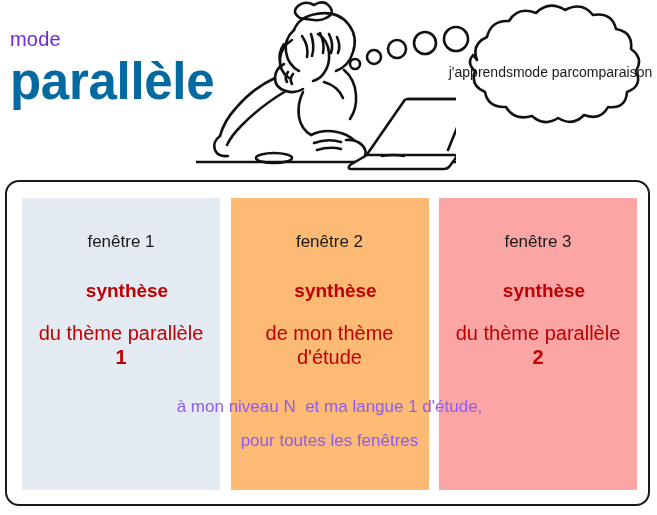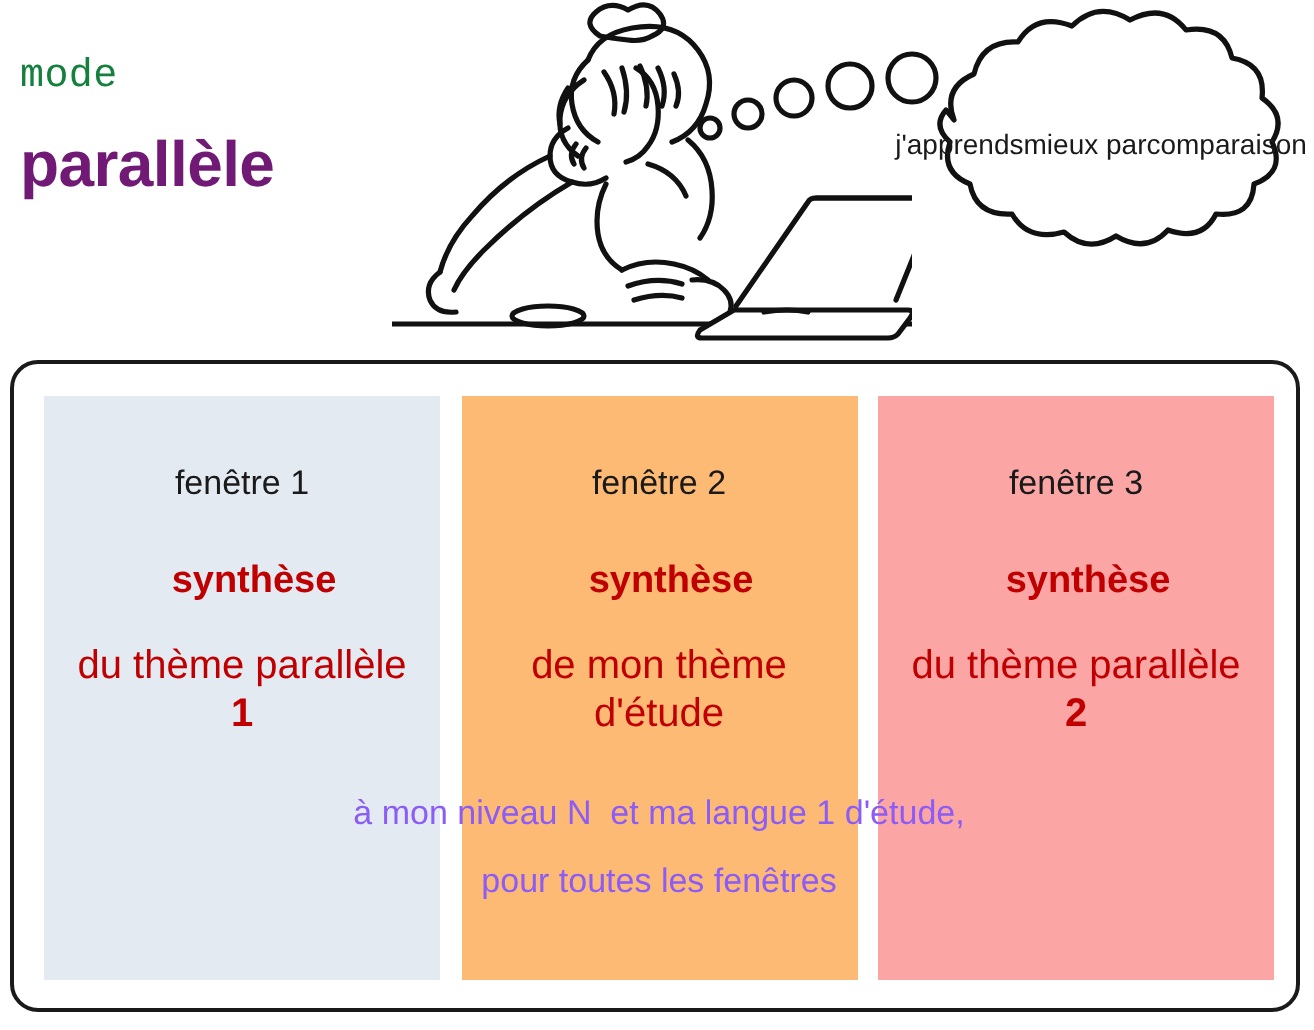--- a/index.html
+++ b/index.html
@@ -22,29 +22,28 @@
 
   
   .header-text {
     position: absolute;
     left: 10px;
     top: 26px;
     width: 210px;
   }
   .mode-label {
     font-size: 20px;
-    color: #15803d;
+    color: #6d28d9;
     line-height: 26px;
     letter-spacing: 0.2px;
-    font-family: Liberation Mono, monospace;
   }
   .mode-title {
-    font-size: 32px;
+    font-size: 51px;
     font-weight: bold;
-    color: #701a75;
+    color: #0369a1;
     line-height: 48px;
     margin-top: 6px;
     letter-spacing: -0.3px;
   }
 
   
   .illustration {
     position: absolute;
     left: 196px;
     top: 0px;
@@ -235,21 +234,21 @@
                q-7 14 -24 8
                q-11 12 -26 3
                q-14 9 -26 -2
                q-18 5 -26 -9
                q-18 1 -21 -15
                q-15 -6 -10 -21
                q-9 -8 -2 -16 z"></path>
     </svg>
     <div class="bubble-text">
       <div>j'apprends</div>
-      <div>mieux par</div>
+      <div>mode par</div>
       <div>comparaison</div>
     </div>
   </div>
 
   <div class="frame">
     <div class="columns">
 
       <div class="column col-1" style="background: rgb(228, 234, 242);">
         <div class="win-label">fenêtre 1</div>
         <div class="synth">synthèse</div>

